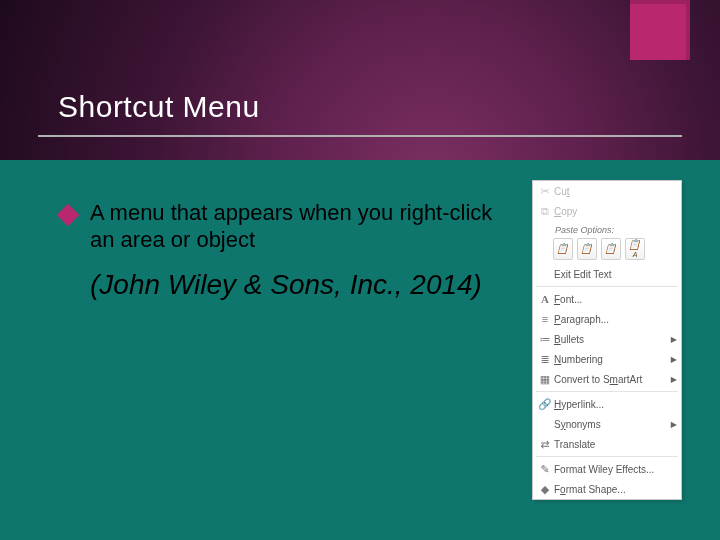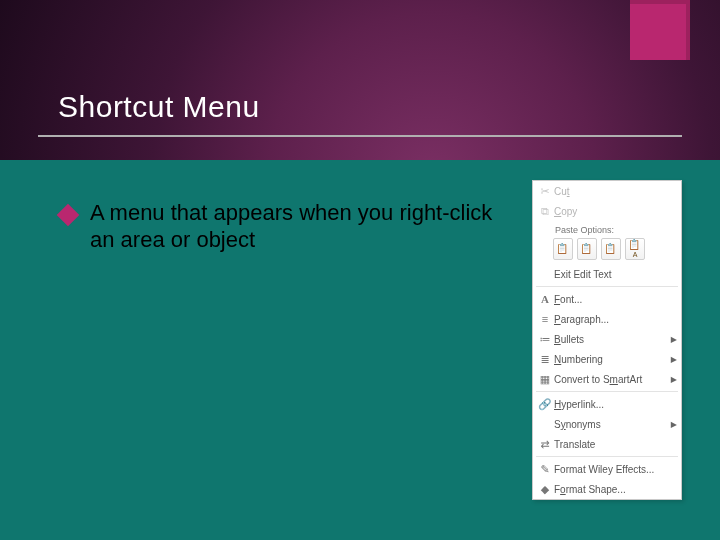--- a/index.html
+++ b/index.html
@@ -58,21 +58,21 @@
   .ctx .row.disabled { color: #b5b5b5; }
   .ctx .ico {
     width: 18px; display: inline-flex; justify-content: center; align-items: center;
     font-size: 11px; color: #777;
   }
   .ctx .row.disabled .ico { color: #c8c8c8; }
   .ctx .lbl { flex: 1; }
   .ctx .arrow { font-size: 8px; color: #666; margin-left: 4px; }
   .ctx .sep { height: 1px; background: #e3e3e3; margin: 2px 3px; }
 
-  .paste-block { padding: 2px 3px 4px 3px; }
+  .paste-block { padding: 2px 3px 4px 3px; font-style: italic; }
   .paste-label { font-size: 9px; color: #777; padding: 2px 0 3px 19px; }
   .paste-icons { display: flex; gap: 4px; padding-left: 17px; }
   .pbtn {
     width: 20px; height: 22px; border: 1px solid #d0d0d0; border-radius: 2px;
     background: linear-gradient(#fff,#f2f2f2);
     display: flex; flex-direction: column; align-items: center; justify-content: center;
     font-size: 8px; color: #6b4a14;
   }
   .pbtn .clip { font-size: 10px; line-height: 1; }
   .pbtn .tag { font-size: 7px; line-height: 1; margin-top: 1px; }
@@ -87,20 +87,21 @@
 
 <div class="slide">
 
   <div class="header-band"></div>
   <div class="corner-accent"></div>
   <div class="header-underline"></div>
   <div class="header-title">Shortcut Menu</div>
 
   <div class="bullet"></div>
   <div class="body-text">A menu that appears when you right-click an area or object</div>
+  <div class="citation">(John Wiley &amp; Sons, Inc., 2014)</div>
 
   <div class="ctx" id="ctx">
       <div class="row disabled">
         <span class="ico">✂</span>
         <span class="lbl">Cu<span class="u">t</span></span>
       </div>
       <div class="row disabled">
         <span class="ico">⧉</span>
         <span class="lbl"><span class="u">C</span>opy</span>
       </div>

